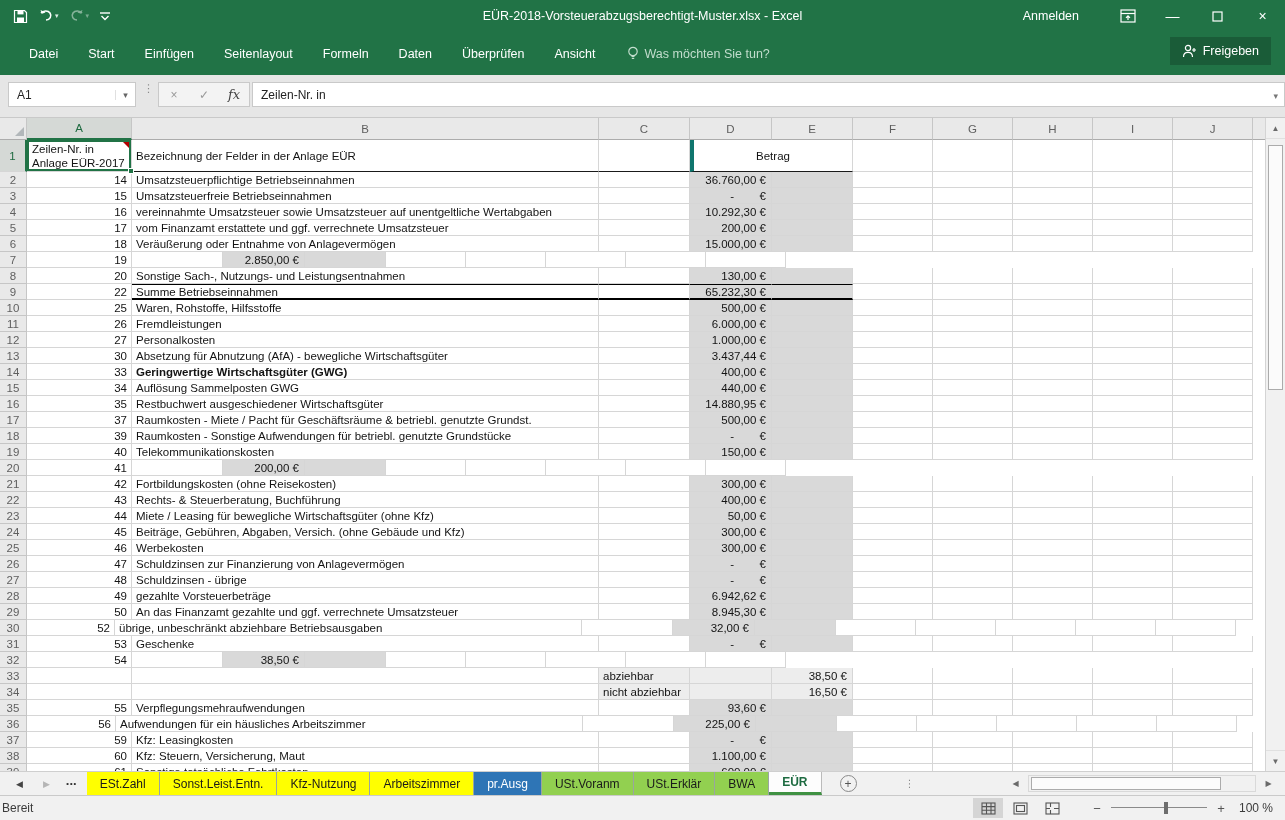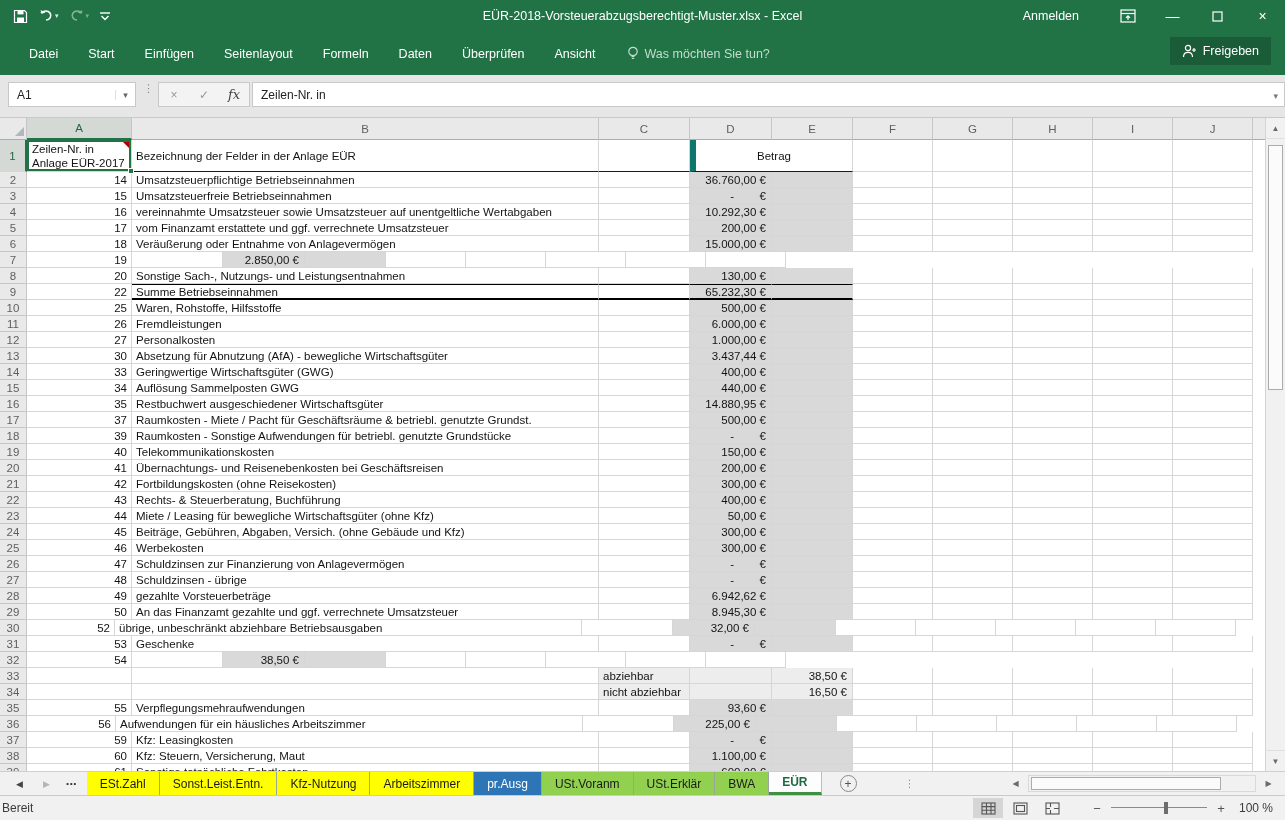--- a/index.html
+++ b/index.html
@@ -60,21 +60,21 @@
   .num { justify-content:flex-end; padding-right:4px; }
   .txt { padding-left:4px; white-space:nowrap; overflow:visible; }
   .amt { justify-content:flex-end; padding-right:5px; white-space:pre; }
   .fill { background:#d9d9d9; }
   .subfill { background:#ededed; }
   .bd-top { border-top:1px solid #000; }
   .bd-bot { border-bottom:2px solid #000; }
   .r1 { height:32px; }
   .r1 .gcell { border-bottom:1px solid #d6d6d6; }
   .blackbot { border-bottom:1px solid #1a1a1a !important; }
-  .blackleft { border-left:6px solid #0f766e; }
+  .blackleft { border-left:4px solid #0f766e; }
   .a1cell { position:relative; box-shadow: inset 0 0 0 2px #217346; overflow:visible; flex-direction:column;
             align-items:flex-start; justify-content:center; padding-left:5px; line-height:14px; z-index:3; background:#fff; }
   .a1tri { position:absolute; top:2px; right:2px; width:0; height:0; border-top:6px solid #b00000; border-left:6px solid transparent; }
   .a1handle { position:absolute; right:-3px; bottom:-3px; width:6px; height:6px; background:#217346; border:1px solid #fff; }
   .betrag { justify-content:center; }
   .partialrow { height:7px; overflow:hidden; align-items:flex-start; }
   .partialrow .gcell { height:16px; }
   .hdr-filler { background:#e9e9e9; border-bottom:1px solid #acacac; flex:none; height:22px; }
 
   
@@ -401,21 +401,21 @@
           <div class="gcell fill" style="width: 81px;"></div>
           <div class="gcell" style="width: 80px;"></div>
           <div class="gcell" style="width: 80px;"></div>
           <div class="gcell" style="width: 80px;"></div>
           <div class="gcell" style="width: 80px;"></div>
           <div class="gcell" style="width: 80px;"></div>
         </div>
         <div class="grow">
           <div class="gcell rowhdr" style="width: 27px;">14</div>
           <div class="gcell num" style="width: 105px;">33</div>
-          <div class="gcell txt" style="width: 467px;">Geringwertige Wirtschaftsgüter (GWG)</div>
+          <div class="gcell txt" style="width: 467px; font-weight: bold;">Geringwertige Wirtschaftsgüter (GWG)</div>
           <div class="gcell txt" style="width: 91px;"></div>
           <div class="gcell fill amt" style="width: 82px;">400,00 €</div>
           <div class="gcell fill" style="width: 81px;"></div>
           <div class="gcell" style="width: 80px;"></div>
           <div class="gcell" style="width: 80px;"></div>
           <div class="gcell" style="width: 80px;"></div>
           <div class="gcell" style="width: 80px;"></div>
           <div class="gcell" style="width: 80px;"></div>
         </div>
         <div class="grow">
@@ -479,21 +479,20 @@
           <div class="gcell fill" style="width: 81px;"></div>
           <div class="gcell" style="width: 80px;"></div>
           <div class="gcell" style="width: 80px;"></div>
           <div class="gcell" style="width: 80px;"></div>
           <div class="gcell" style="width: 80px;"></div>
           <div class="gcell" style="width: 80px;"></div>
         </div>
         <div class="grow">
           <div class="gcell rowhdr" style="width: 27px;">20</div>
           <div class="gcell num" style="width: 105px;">41</div>
-          <div class="gcell txt" style="width: 467px;">Übernachtungs- und Reisenebenkosten bei Geschäftsreisen</div>
           <div class="gcell txt" style="width: 91px;"></div>
           <div class="gcell fill amt" style="width: 82px;">200,00 €</div>
           <div class="gcell fill" style="width: 81px;"></div>
           <div class="gcell" style="width: 80px;"></div>
           <div class="gcell" style="width: 80px;"></div>
           <div class="gcell" style="width: 80px;"></div>
           <div class="gcell" style="width: 80px;"></div>
           <div class="gcell" style="width: 80px;"></div>
         </div>
         <div class="grow">

